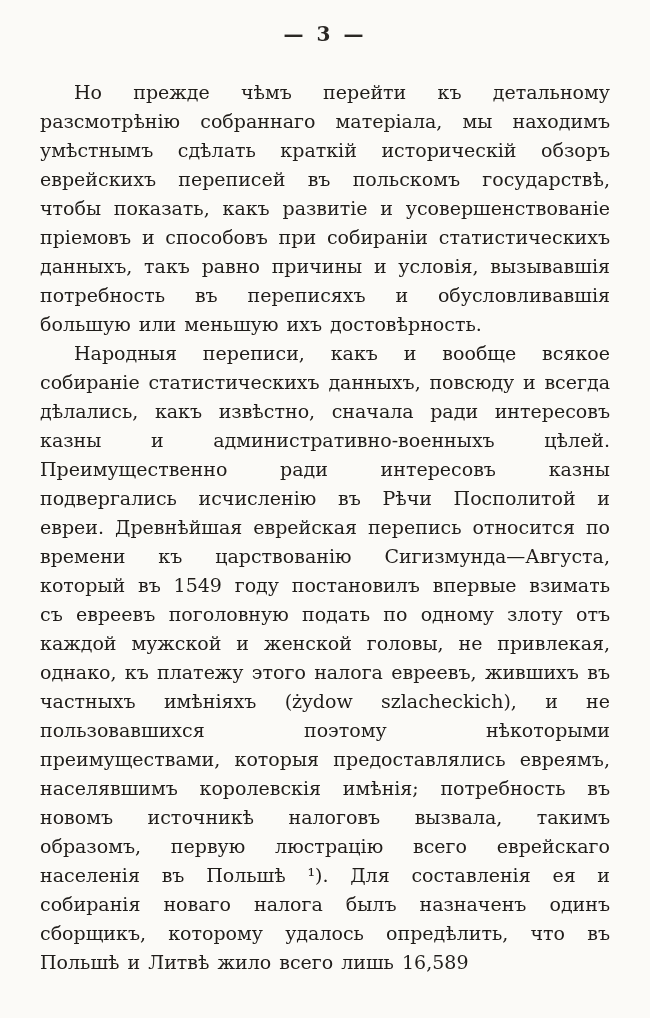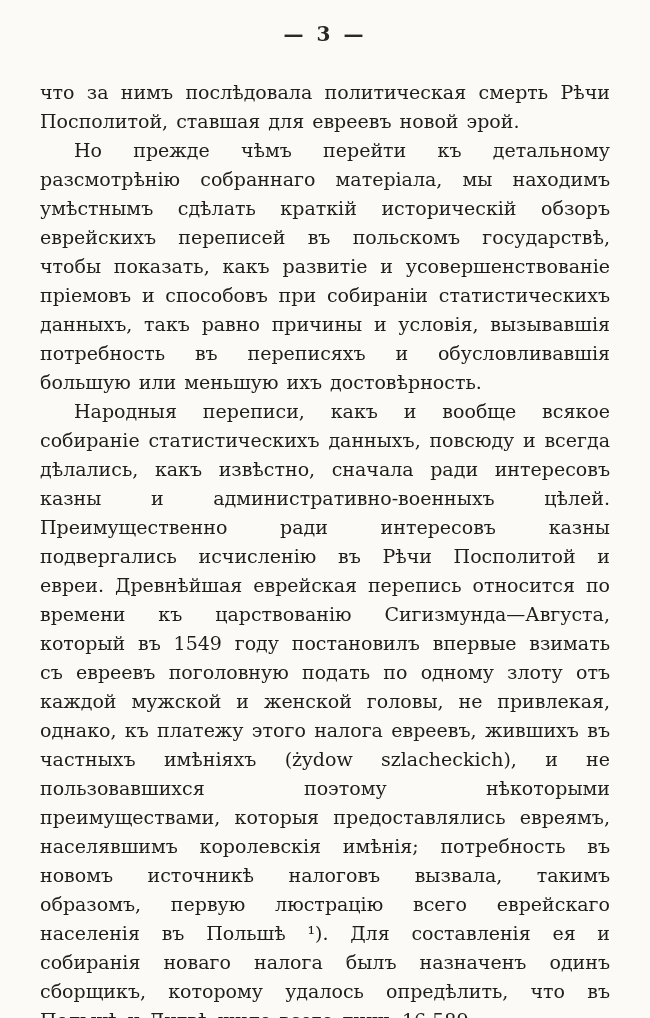--- a/index.html
+++ b/index.html
@@ -41,18 +41,17 @@
   .italic {
   }
 </style>
 </head>
 <body>
 
 <div class="page">
   <div class="page-number">— 3 —</div>
 
   <div class="body-text">
-      <p class="para"><span>что за нимъ послѣдовала политическая смерть Рѣчи Посполитой, ставшая для евреевъ новой эрой.</span></p>
       <p class="para indent"><span>Но прежде чѣмъ перейти къ детальному разсмотрѣнію собраннаго матеріала, мы находимъ умѣстнымъ сдѣлать краткій историческій обзоръ еврейскихъ переписей въ польскомъ государствѣ, чтобы показать, какъ развитіе и усовершенствованіе пріемовъ и способовъ при собираніи статистическихъ данныхъ, такъ равно причины и условія, вызывавшія потребность въ переписяхъ и обусловливавшія большую или меньшую ихъ достовѣрность.</span></p>
       <p class="para indent"><span>Народныя переписи, какъ и вообще всякое собираніе статистическихъ данныхъ, повсюду и всегда дѣлались, какъ извѣстно, сначала ради интересовъ казны и административно-военныхъ цѣлей. Преимущественно ради интересовъ казны подвергались исчисленію въ Рѣчи Посполитой и евреи. Древнѣйшая еврейская перепись относится по времени къ царствованію Сигизмунда—Августа, который въ 1549 году постановилъ впервые взимать съ евреевъ поголовную подать по одному злоту отъ каждой мужской и женской головы, не привлекая, однако, къ платежу этого налога евреевъ, жившихъ въ частныхъ имѣніяхъ (</span><span class="italic">żydow szlacheckich</span><span>), и не пользовавшихся поэтому нѣкоторыми преимуществами, которыя предоставлялись евреямъ, населявшимъ королевскія имѣнія; потребность въ новомъ источникѣ налоговъ вызвала, такимъ образомъ, первую люстрацію всего еврейскаго населенія въ Польшѣ ¹). Для составленія ея и собиранія новаго налога былъ назначенъ одинъ сборщикъ, которому удалось опредѣлить, что въ Польшѣ и Литвѣ жило всего лишь 16,589</span></p>
     </div>
 
 </div>
 
 </body></html>

